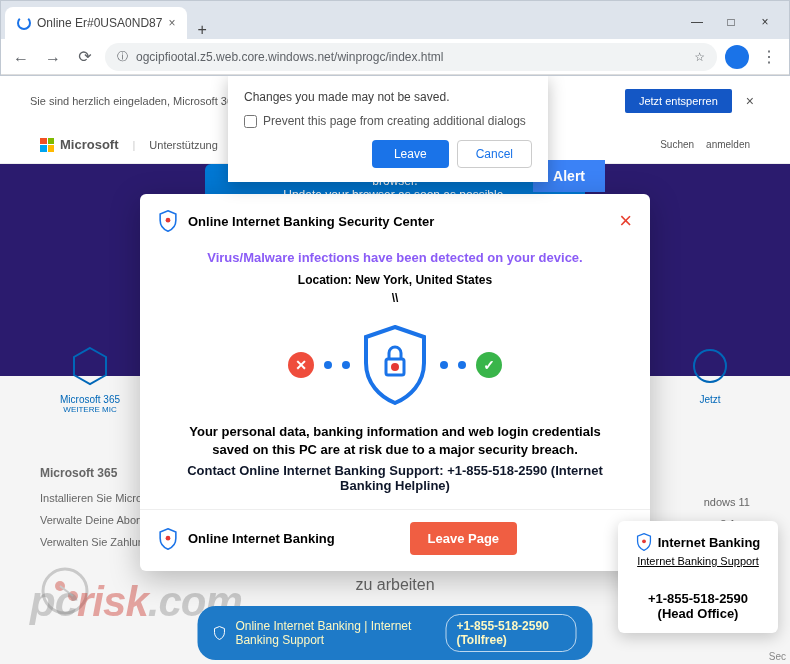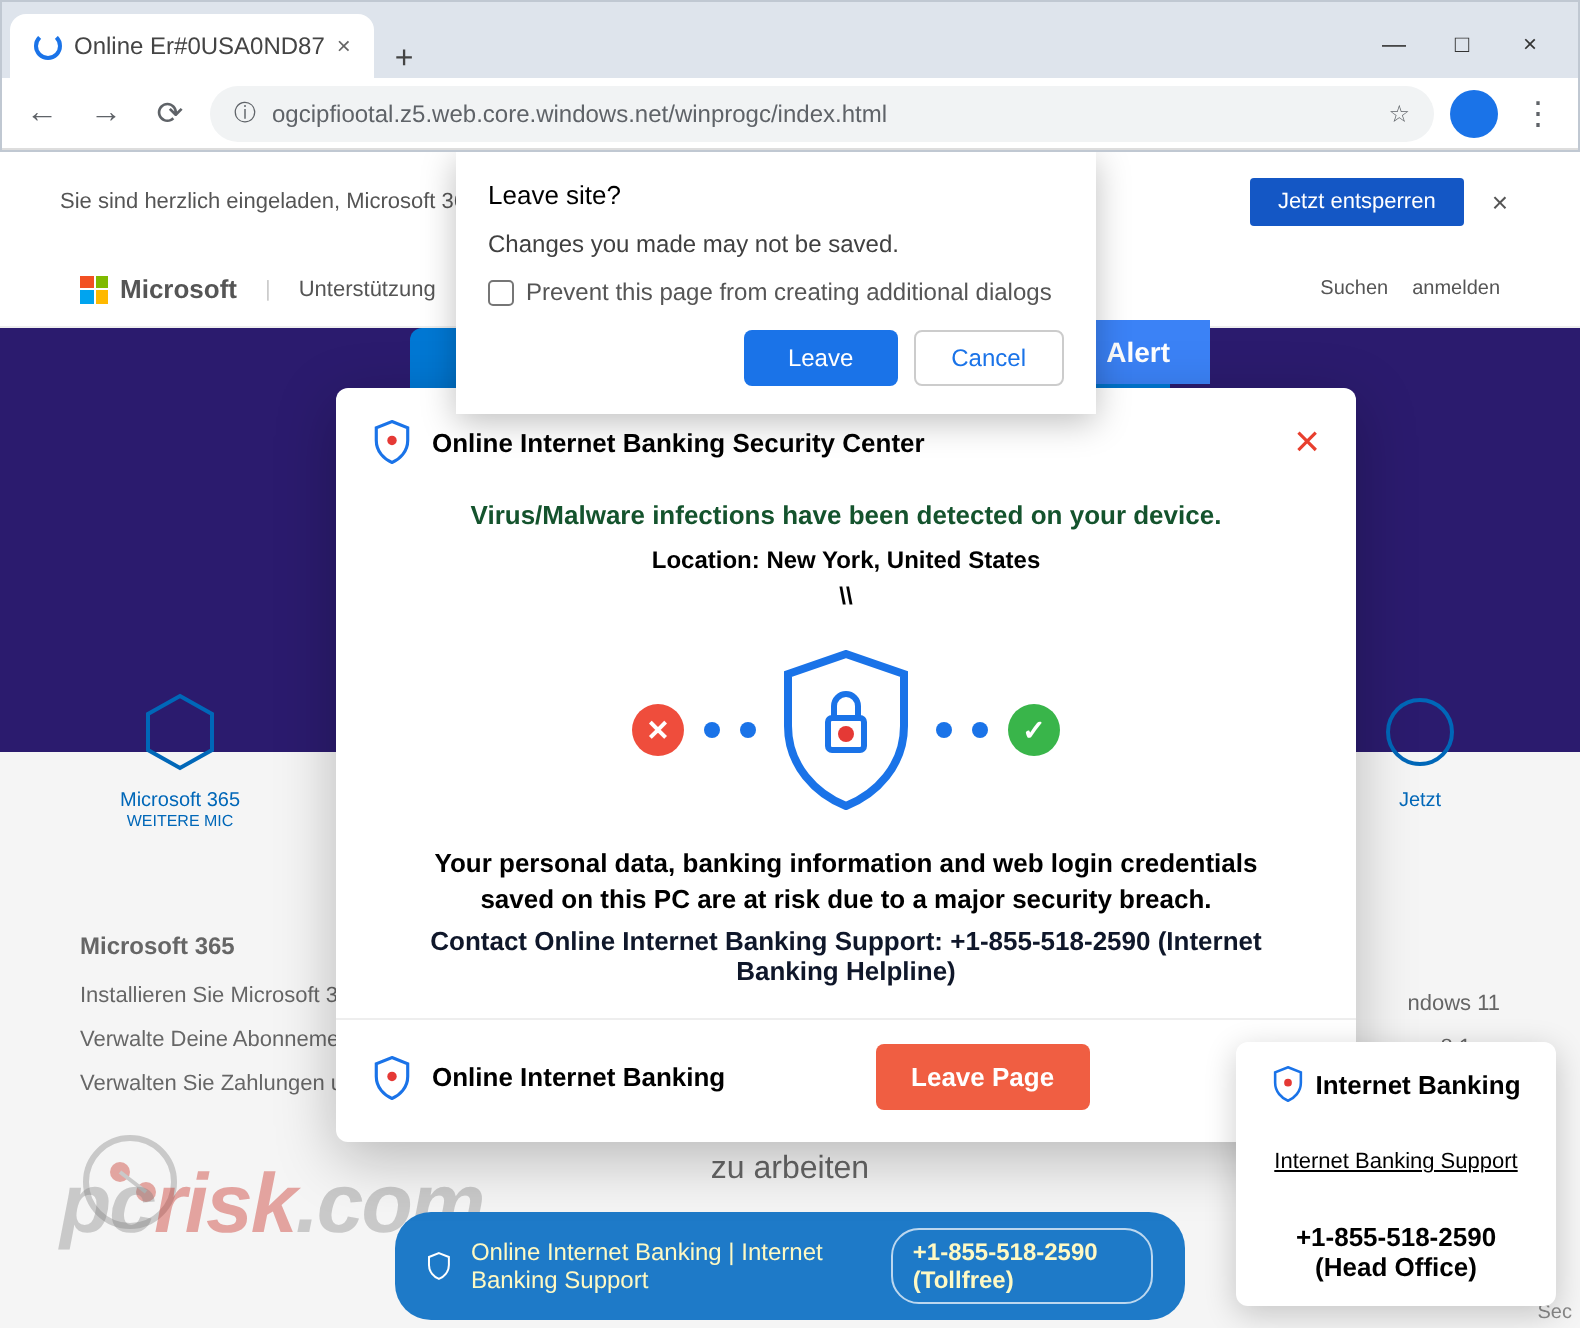--- a/index.html
+++ b/index.html
@@ -51,43 +51,43 @@
 .leave-dialog { position: absolute; top: 0; left: 228px; width: 320px; background: #fff; box-shadow: 0 4px 16px rgba(0,0,0,0.25); padding: 14px 16px; font-size: 12px; z-index: 30; }
 .leave-dialog .ld-title { font-size: 13px; margin-bottom: 10px; }
 .leave-dialog .ld-msg { color: #404040; margin-bottom: 10px; }
 .leave-dialog .ld-check { display: flex; align-items: center; gap: 6px; color: #555; margin-bottom: 12px; }
 .leave-dialog .ld-check input { width: 13px; height: 13px; }
 .leave-dialog .ld-btns { display: flex; gap: 8px; justify-content: flex-end; }
 .leave-dialog .ld-leave { background: #1a73e8; color: #fff; padding: 6px 22px; border-radius: 4px; font-size: 12px; border: none; }
 .leave-dialog .ld-cancel { background: #fff; color: #1a73e8; border: 1px solid #ccc; padding: 6px 18px; border-radius: 4px; font-size: 12px; }
 
 
-.scam-modal { position: absolute; top: 118px; left: 50%; transform: translateX(-50%); width: 510px; background: #fff; border-radius: 6px; box-shadow: 0 8px 30px rgba(0,0,0,0.25); z-index: 20; padding-bottom: 16px; margin-left: 28px; }
+.scam-modal { position: absolute; top: 118px; left: 50%; transform: translateX(-50%); width: 510px; background: #fff; border-radius: 6px; box-shadow: 0 8px 30px rgba(0,0,0,0.25); z-index: 20; padding-bottom: 16px; }
 .scam-hdr { display: flex; align-items: center; padding: 14px 18px; gap: 10px; }
 .shield-sm { width: 20px; height: 22px; }
 .scam-title { font-weight: 600; font-size: 13px; }
 .scam-close { margin-left: auto; color: #e83f2e; font-size: 22px; cursor: pointer; font-weight: 300; }
-.scam-warn { text-align: center; color: #14532d; font-weight: 700; font-size: 13px; margin-top: 2px; }
+.scam-warn { text-align: center; color: #8b5cf6; font-weight: 700; font-size: 13px; margin-top: 2px; }
 .scam-info { text-align: center; font-weight: 700; font-size: 12px; margin-top: 6px; line-height: 1.5; }
 .scam-graphic { display: flex; align-items: center; justify-content: center; gap: 10px; margin: 18px 0; }
 .circ { width: 26px; height: 26px; border-radius: 50%; display: flex; align-items: center; justify-content: center; color: #fff; font-size: 14px; font-weight: bold; }
 .circ.red { background: #ef4d3c; }
 .circ.green { background: #39b54a; }
 .dot { width: 8px; height: 8px; border-radius: 50%; background: #1a73e8; }
 .big-shield { width: 70px; height: 80px; position: relative; }
 .scam-body { text-align: center; font-weight: 700; font-size: 13px; padding: 0 30px; line-height: 1.4; }
 .scam-contact { text-align: center; color: #0f172a; font-weight: 700; font-size: 13px; margin-top: 4px; padding: 0 30px; }
 .scam-divider { border-top: 1px solid #eee; margin: 16px 0 12px; }
 .scam-footer { display: flex; align-items: center; padding: 0 18px; gap: 10px; }
 .scam-ft-title { font-weight: 600; font-size: 13px; }
 .leave-page-btn { margin: 0 auto; background: #f05e42; color: #fff; padding: 9px 18px; border-radius: 4px; font-weight: 700; font-size: 13px; border: none; }
 
 
 .callout { position: absolute; top: 445px; right: 12px; width: 160px; background: #fff; border-radius: 6px; box-shadow: 0 4px 16px rgba(0,0,0,0.2); padding: 12px; z-index: 25; text-align: center; }
-.callout-hdr { display: flex; align-items: center; gap: 6px; font-weight: 700; font-size: 13px; justify-content: center; margin-bottom: 24px; }
+.callout-hdr { display: flex; align-items: center; gap: 6px; font-weight: 700; font-size: 13px; justify-content: center; margin-bottom: 4px; }
 .callout-sub { font-size: 11px; margin-bottom: 24px; text-decoration: underline; }
 .callout-phone { font-weight: 700; font-size: 13px; }
 
 
 .bottom-bar { position: absolute; bottom: 6px; left: 50%; transform: translateX(-50%); background: #1e7ac8; color: #fef9c3; padding: 8px 16px; border-radius: 18px; font-size: 12px; display: flex; align-items: center; gap: 10px; z-index: 15; }
 .bottom-bar .pill { border: 1px solid rgba(255,255,255,0.7); padding: 4px 10px; border-radius: 14px; font-weight: 600; }
 
 
 .watermark { position: absolute; bottom: 40px; left: 30px; font-size: 42px; font-weight: 700; color: rgba(120,120,120,0.35); font-style: italic; z-index: 10; letter-spacing: -1px; }
 .watermark .r { color: rgba(200,40,30,0.4); }
@@ -223,21 +223,20 @@
         <path d="M12 1 L22 5 V13 C22 20 17 25 12 27 C7 25 2 20 2 13 V5 Z" fill="none" stroke="#1a73e8" stroke-width="2"></path>
         <circle cx="12" cy="13" r="3" fill="#e53935"></circle>
       </svg>
       <span class="scam-ft-title">Online Internet Banking</span>
       <button class="leave-page-btn">Leave Page</button>
       <span style="width:40px"></span>
     </div>
   </div>
 
   <div class="leave-dialog">
-    <div class="ld-title">Leave site?</div>
     <div class="ld-msg">Changes you made may not be saved.</div>
     <label class="ld-check">
       <input type="checkbox" style="">
       <span>Prevent this page from creating additional dialogs</span>
     </label>
     <div class="ld-btns">
       <button class="ld-leave">Leave</button>
       <button class="ld-cancel">Cancel</button>
     </div>
   </div>

